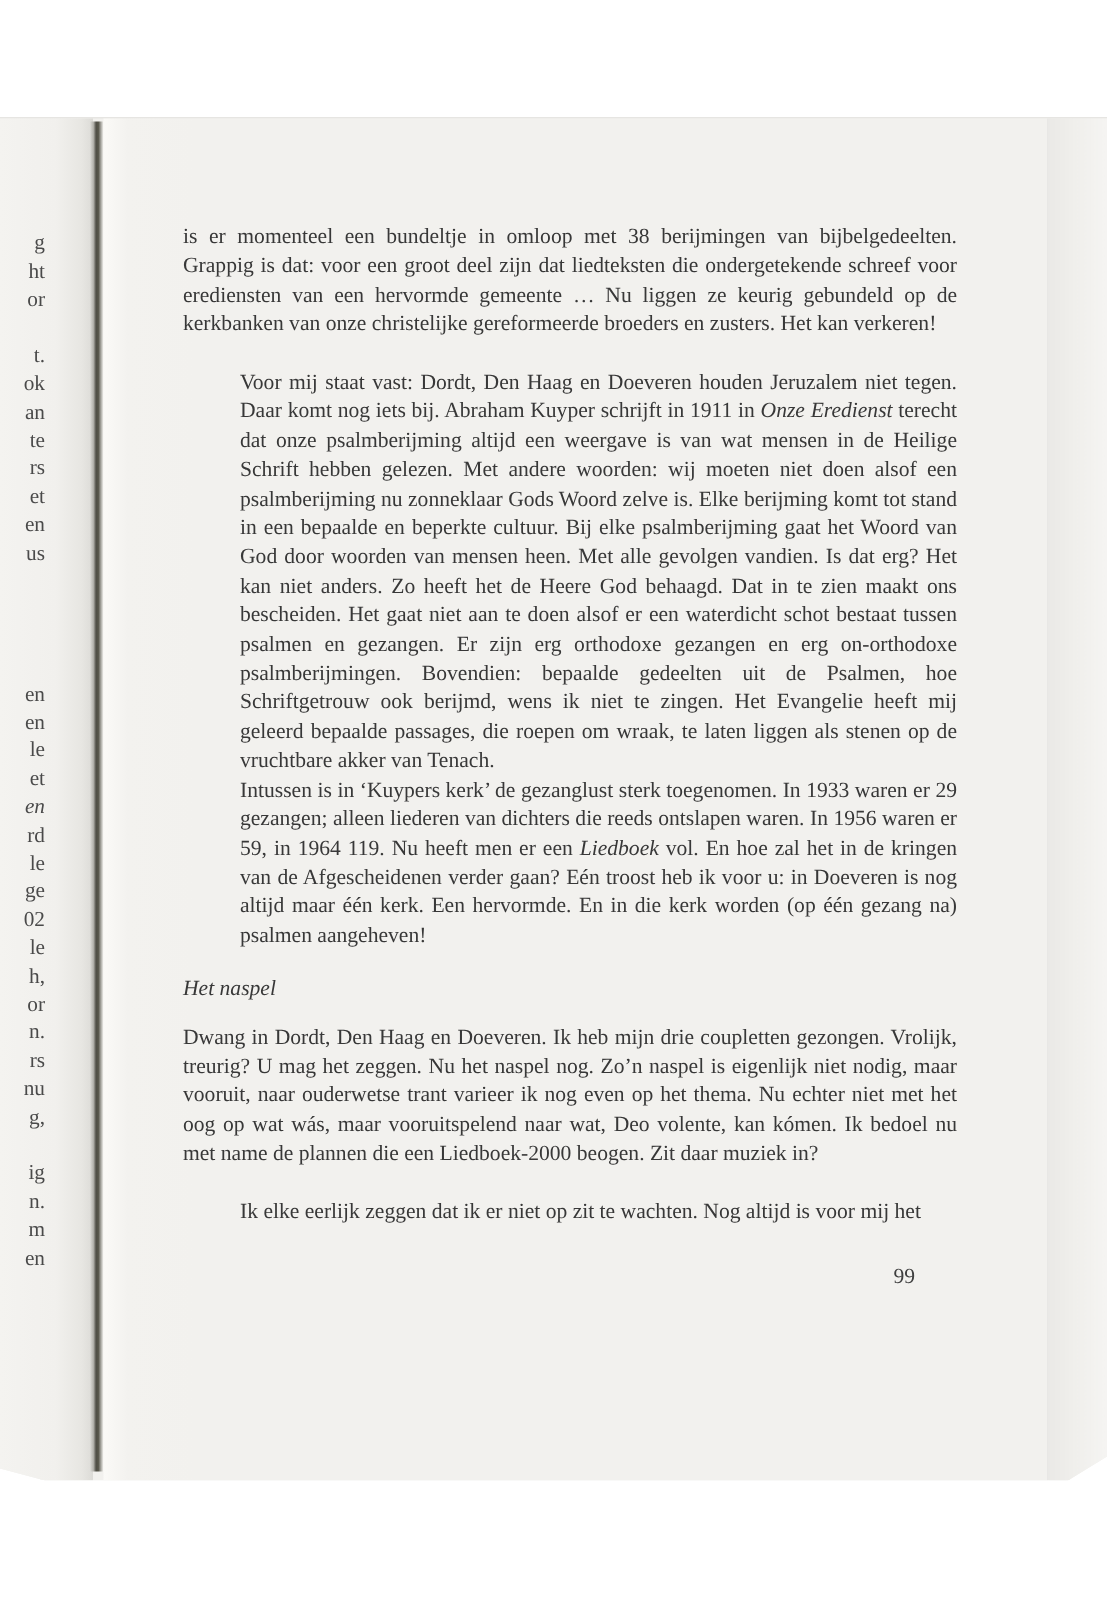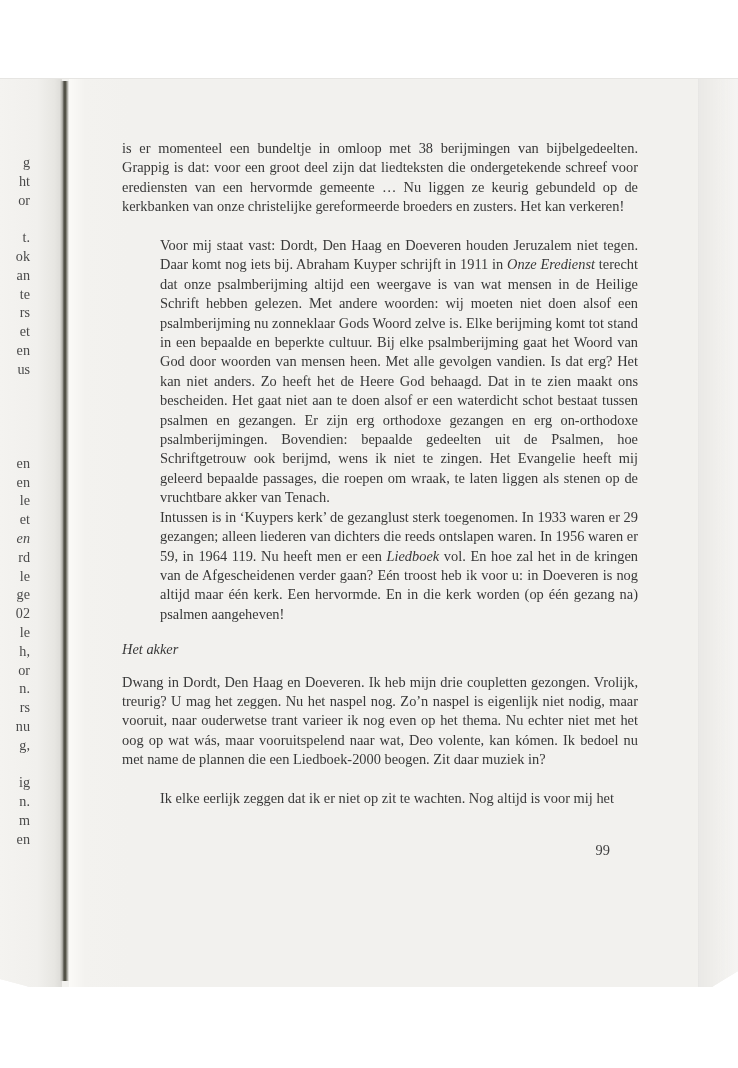--- a/index.html
+++ b/index.html
@@ -53,41 +53,41 @@
   .fore-edge {
     position: absolute;
     right: 0; top: 0; bottom: 0;
     width: 39px;
     border-left: 1px solid rgba(0,0,0,0.05);
     background: linear-gradient(90deg, rgba(0,0,0,0.03) 0%, rgba(0,0,0,0.012) 40%, rgba(255,255,255,0.25) 100%);
   }
   .text-column {
     position: absolute;
     left: 53px;  
-    top: 60px;   
+    top: 70px;   
     width: 516px;
     font-size: 14.4px;
     line-height: 19.4px;
     color: #383838;
     text-align: justify;
   }
   .para { margin: 0; text-align: justify; }
   .para + .para { margin-top: 19.4px; margin-left: 38px; }
   .para.flush { margin-top: 0; }
   .heading {
     margin: 16px 0 13px 0;
     font-style: italic;
     font-weight: normal;
     font-size: 14.4px;
     line-height: 19.4px;
     text-align: left;
   }
   .it { font-style: italic; }
   .page-number {
-    margin-top: 33px;
+    margin-top: 24px;
     text-align: right;
     padding-right: 28px;
     color: #3f3f3f;
   }
 </style>
 </head>
 <body>
 
 <div class="book">
   <div class="left-page-edge">
@@ -132,19 +132,19 @@
       </div>
   </div>
   <div class="binding"></div>
   <div class="right-page">
     <div class="fore-edge"></div>
     <div class="text-column">
 
     <p class="para"><span>is er momenteel een bundeltje in omloop met 38 berijmingen van bijbelgedeelten. Grappig is dat: voor een groot deel zijn dat liedteksten die ondergetekende schreef voor erediensten van een hervormde gemeente … Nu liggen ze keurig gebundeld op de kerkbanken van onze christelijke gereformeerde broeders en zusters. Het kan verkeren!</span></p>
         <p class="para"><span>Voor mij staat vast: Dordt, Den Haag en Doeveren houden Jeruzalem niet tegen. Daar komt nog iets bij. Abraham Kuyper schrijft in 1911 in </span><span class="it">Onze Eredienst</span><span> terecht dat onze psalmberijming altijd een weergave is van wat mensen in de Heilige Schrift hebben gelezen. Met andere woorden: wij moeten niet doen alsof een psalmberijming nu zonneklaar Gods Woord zelve is. Elke berijming komt tot stand in een bepaalde en beperkte cultuur. Bij elke psalmberijming gaat het Woord van God door woorden van mensen heen. Met alle gevolgen vandien. Is dat erg? Het kan niet anders. Zo heeft het de Heere God behaagd. Dat in te zien maakt ons bescheiden. Het gaat niet aan te doen alsof er een waterdicht schot bestaat tussen psalmen en gezangen. Er zijn erg orthodoxe gezangen en erg on-orthodoxe psalmberijmingen. Bovendien: bepaalde gedeelten uit de Psalmen, hoe Schriftgetrouw ook berijmd, wens ik niet te zingen. Het Evangelie heeft mij geleerd bepaalde passages, die roepen om wraak, te laten liggen als stenen op de vruchtbare akker van Tenach.</span></p>
         <p class="para flush"><span>Intussen is in ‘Kuypers kerk’ de gezanglust sterk toegenomen. In 1933 waren er 29 gezangen; alleen liederen van dichters die reeds ontslapen waren. In 1956 waren er 59, in 1964 119. Nu heeft men er een </span><span class="it">Liedboek</span><span> vol. En hoe zal het in de kringen van de Afgescheidenen verder gaan? Eén troost heb ik voor u: in Doeveren is nog altijd maar één kerk. Een hervormde. En in die kerk worden (op één gezang na) psalmen aangeheven!</span></p>
-        <h2 class="heading">Het akker</h2>
+        <h2 class="heading">Het naspel</h2>
         <p class="para"><span>Dwang in Dordt, Den Haag en Doeveren. Ik heb mijn drie coupletten gezongen. Vrolijk, treurig? U mag het zeggen. Nu het naspel nog. Zo’n naspel is eigenlijk niet nodig, maar vooruit, naar ouderwetse trant varieer ik nog even op het thema. Nu echter niet met het oog op wat wás, maar vooruitspelend naar wat, Deo volente, kan kómen. Ik bedoel nu met name de plannen die een Liedboek-2000 beogen. Zit daar muziek in?</span></p>
         <p class="para"><span>Ik elke eerlijk zeggen dat ik er niet op zit te wachten. Nog altijd is voor mij het</span></p>
         <div class="page-number">99</div>
       </div>
   </div>
 </div>
 
 </body></html>

